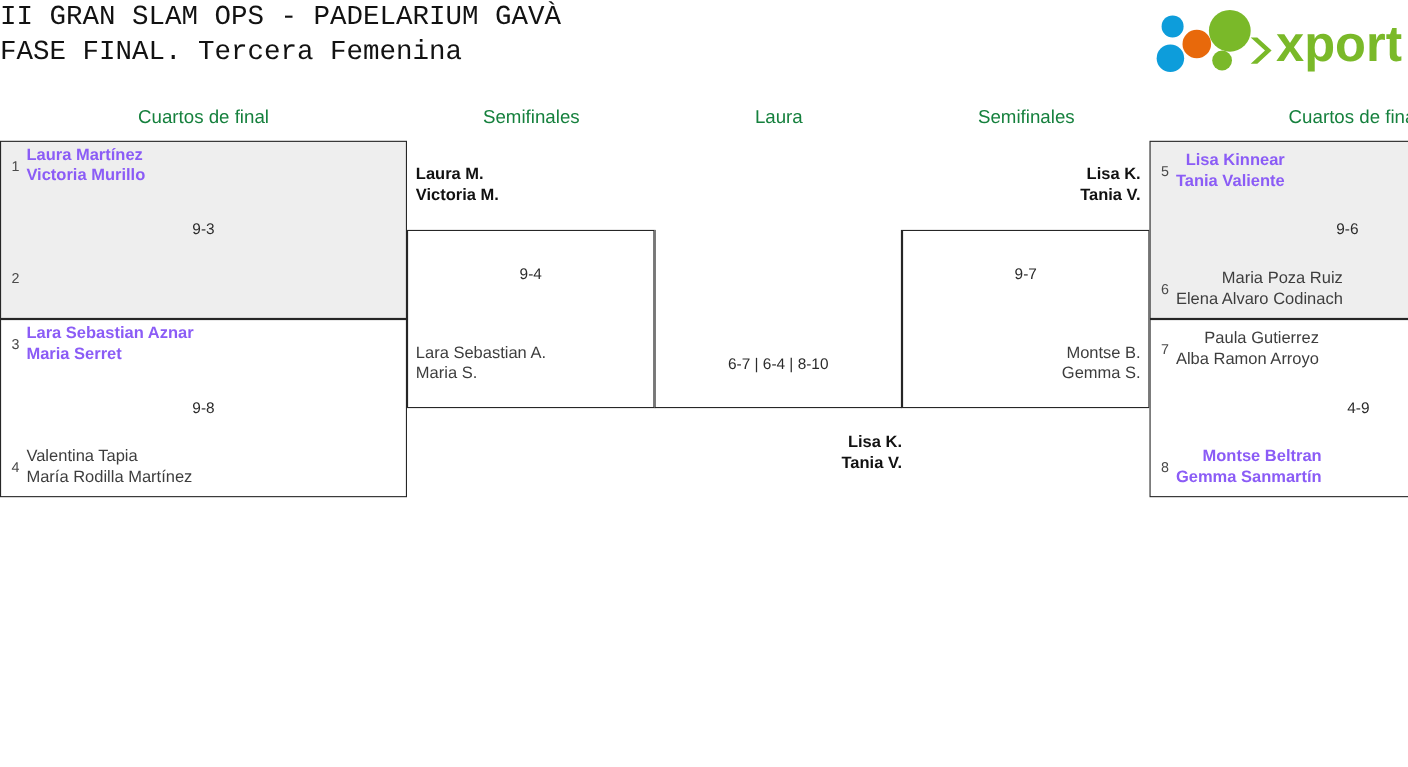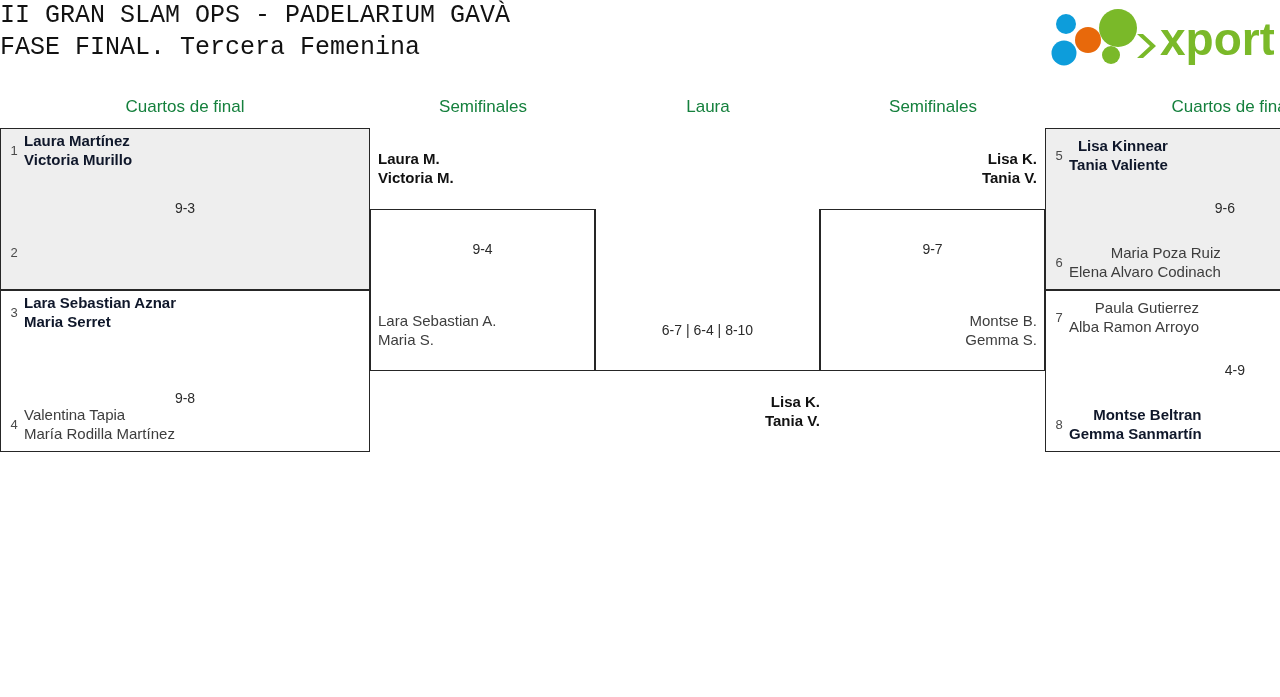--- a/index.html
+++ b/index.html
@@ -86,21 +86,21 @@
   .seeded .seed {
     font-size: 13px;
     color: #4a4a4a;
     width: 20px;
     flex: 0 0 20px;
     text-align: center;
     font-weight: 400;
   }
   .seeded .names .n1,
   .seeded .names .n2 { display: block; }
-  .seeded.winner .names { font-weight: 700; color: #0f172a; }
+  .seeded.winner .names { font-weight: 700; color: #8b5cf6; }
   .seeded.loser  .names { font-weight: 400; color: #3d3d3d; }
   .seeded.align-right { flex-direction: row-reverse; }
   .seeded.align-right .names { text-align: right; }
 
   .score {
     position: absolute;
     font-size: 14px;
     line-height: 19px;
     color: #2b2b2b;
     white-space: nowrap;
@@ -156,21 +156,21 @@
 <div class="match-box" style="left:0px; top:290px; width:370px; height:162px;"></div>
 
 <div class="seeded winner" style="left:4px; top:293px;">
   <span class="seed">3</span>
   <span class="names">
     <span class="n1">Lara Sebastian Aznar</span>
     <span class="n2">Maria Serret</span>
   </span>
 </div>
 
-<div class="score" style="left:0px; top:361px; width:370px; text-align:center;margin-top:28px;">9-8</div>
+<div class="score" style="left:0px; top:361px; width:370px; text-align:center;">9-8</div>
 
 <div class="seeded loser" style="left:4px; top:405px;">
   <span class="seed">4</span>
   <span class="names">
     <span class="n1">Valentina Tapia</span>
     <span class="n2">María Rodilla Martínez</span>
   </span>
 </div>
 
 <div class="team winner" style="left:378px; top:149px;">

